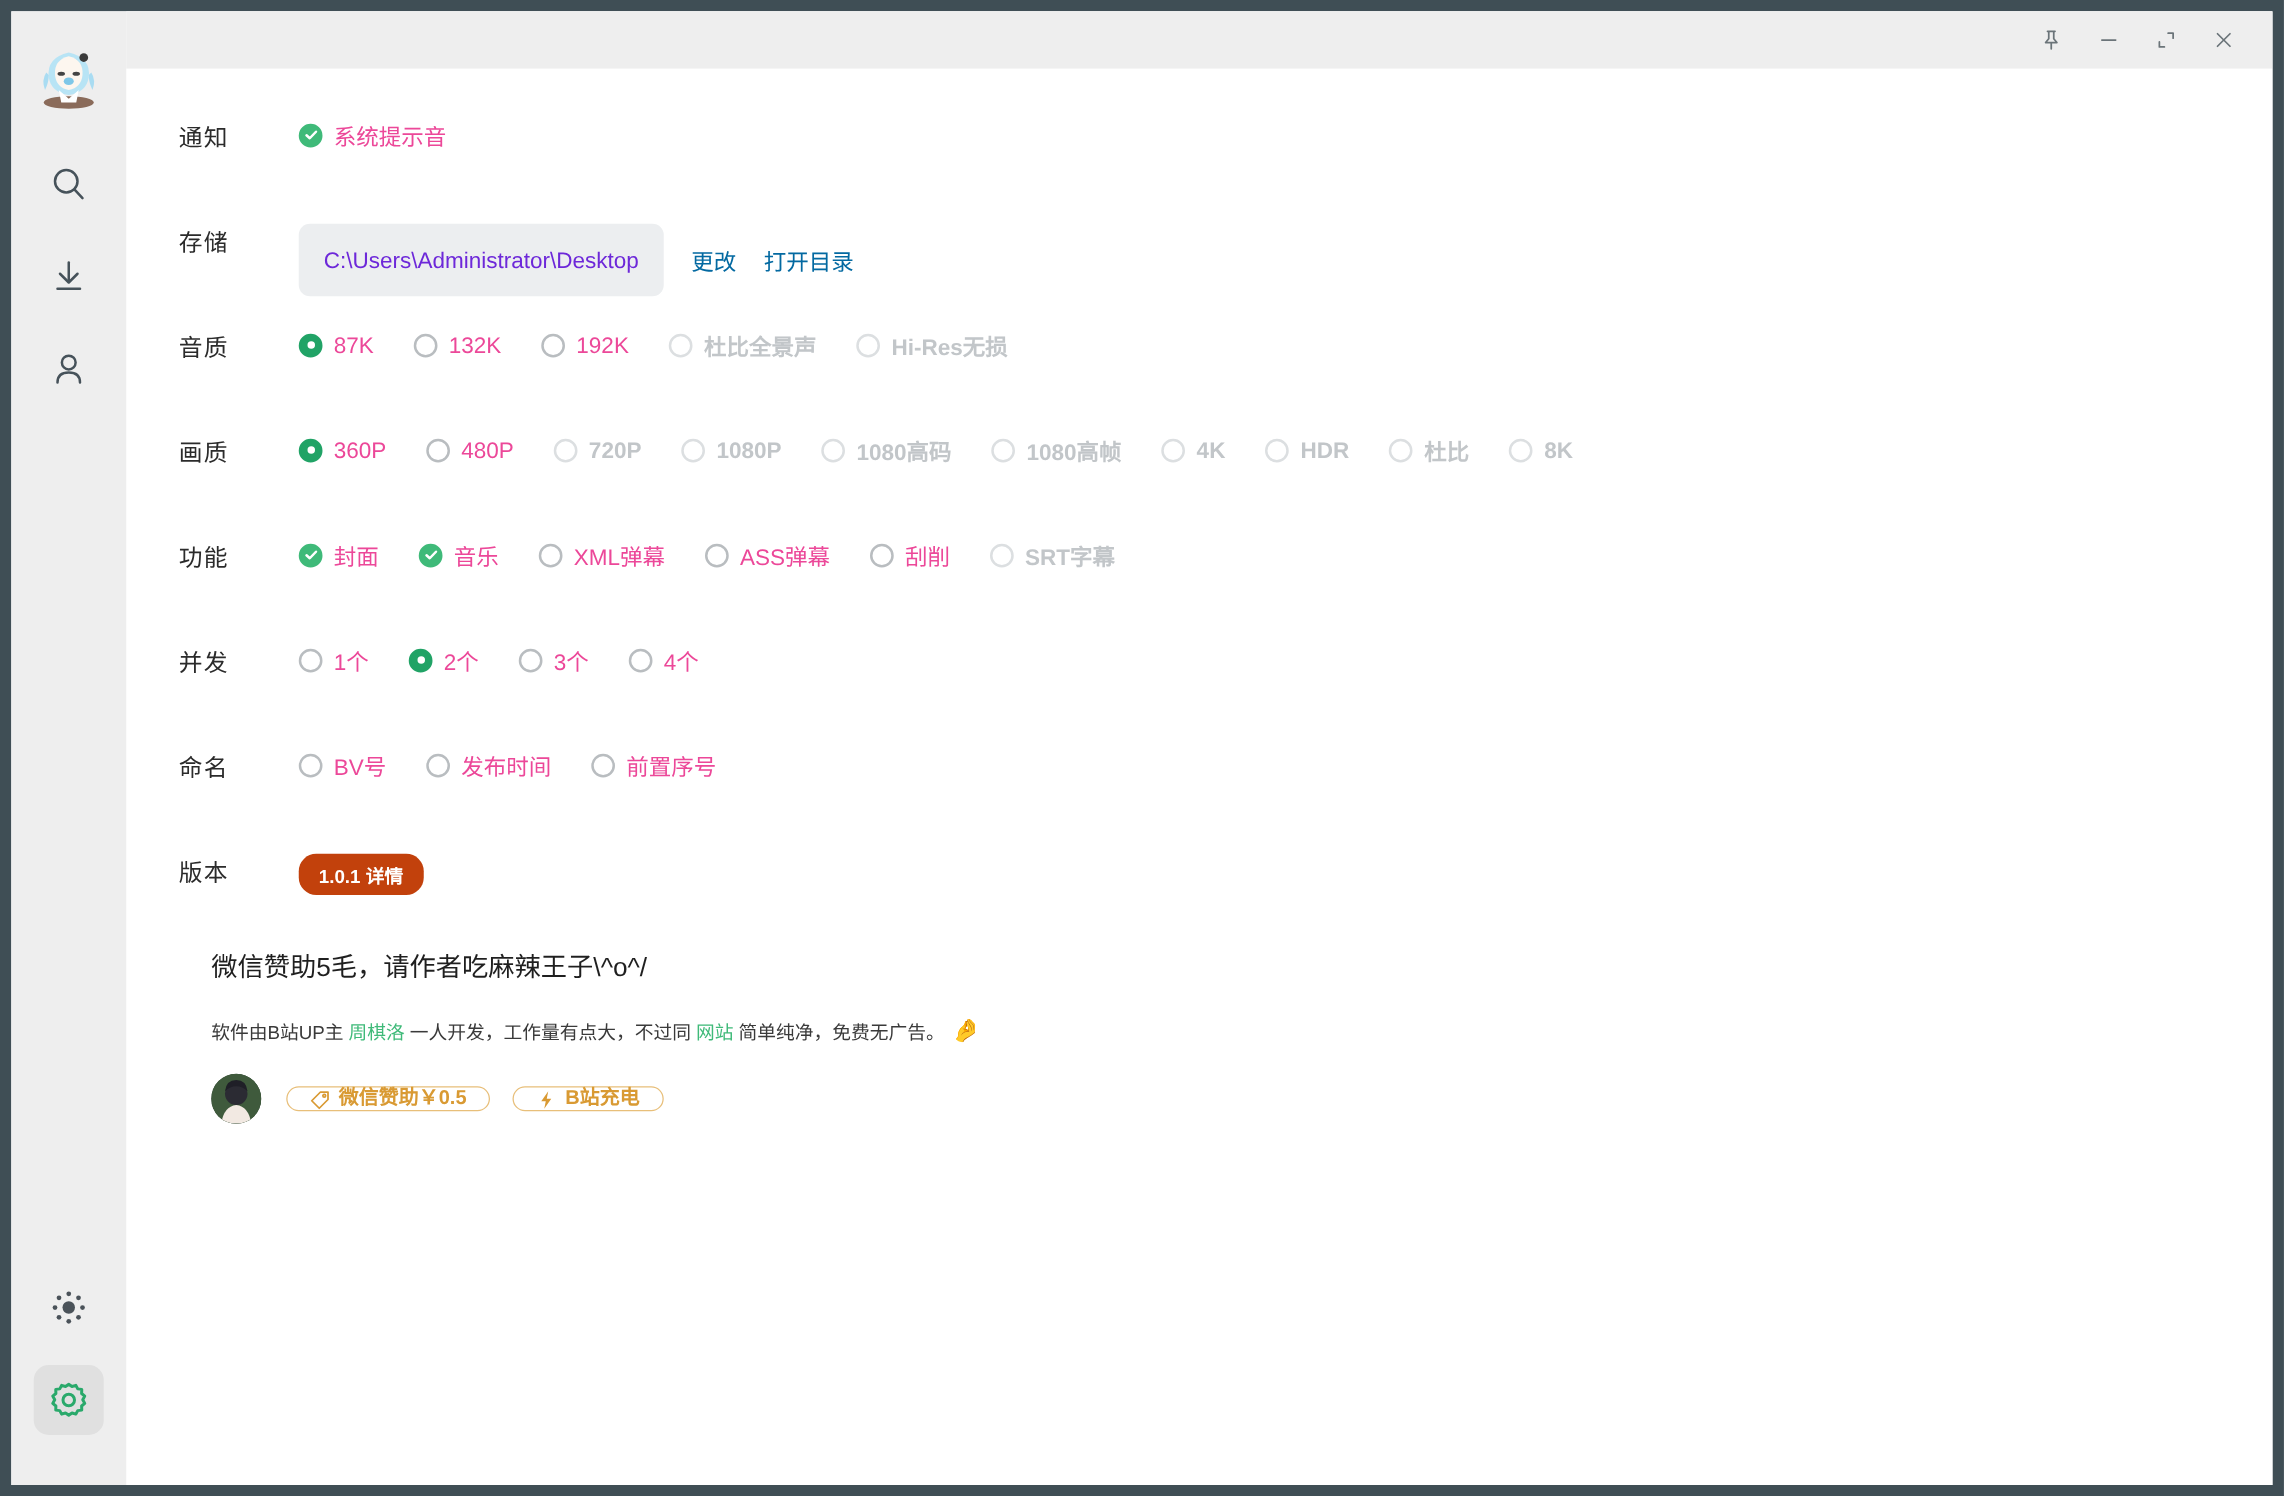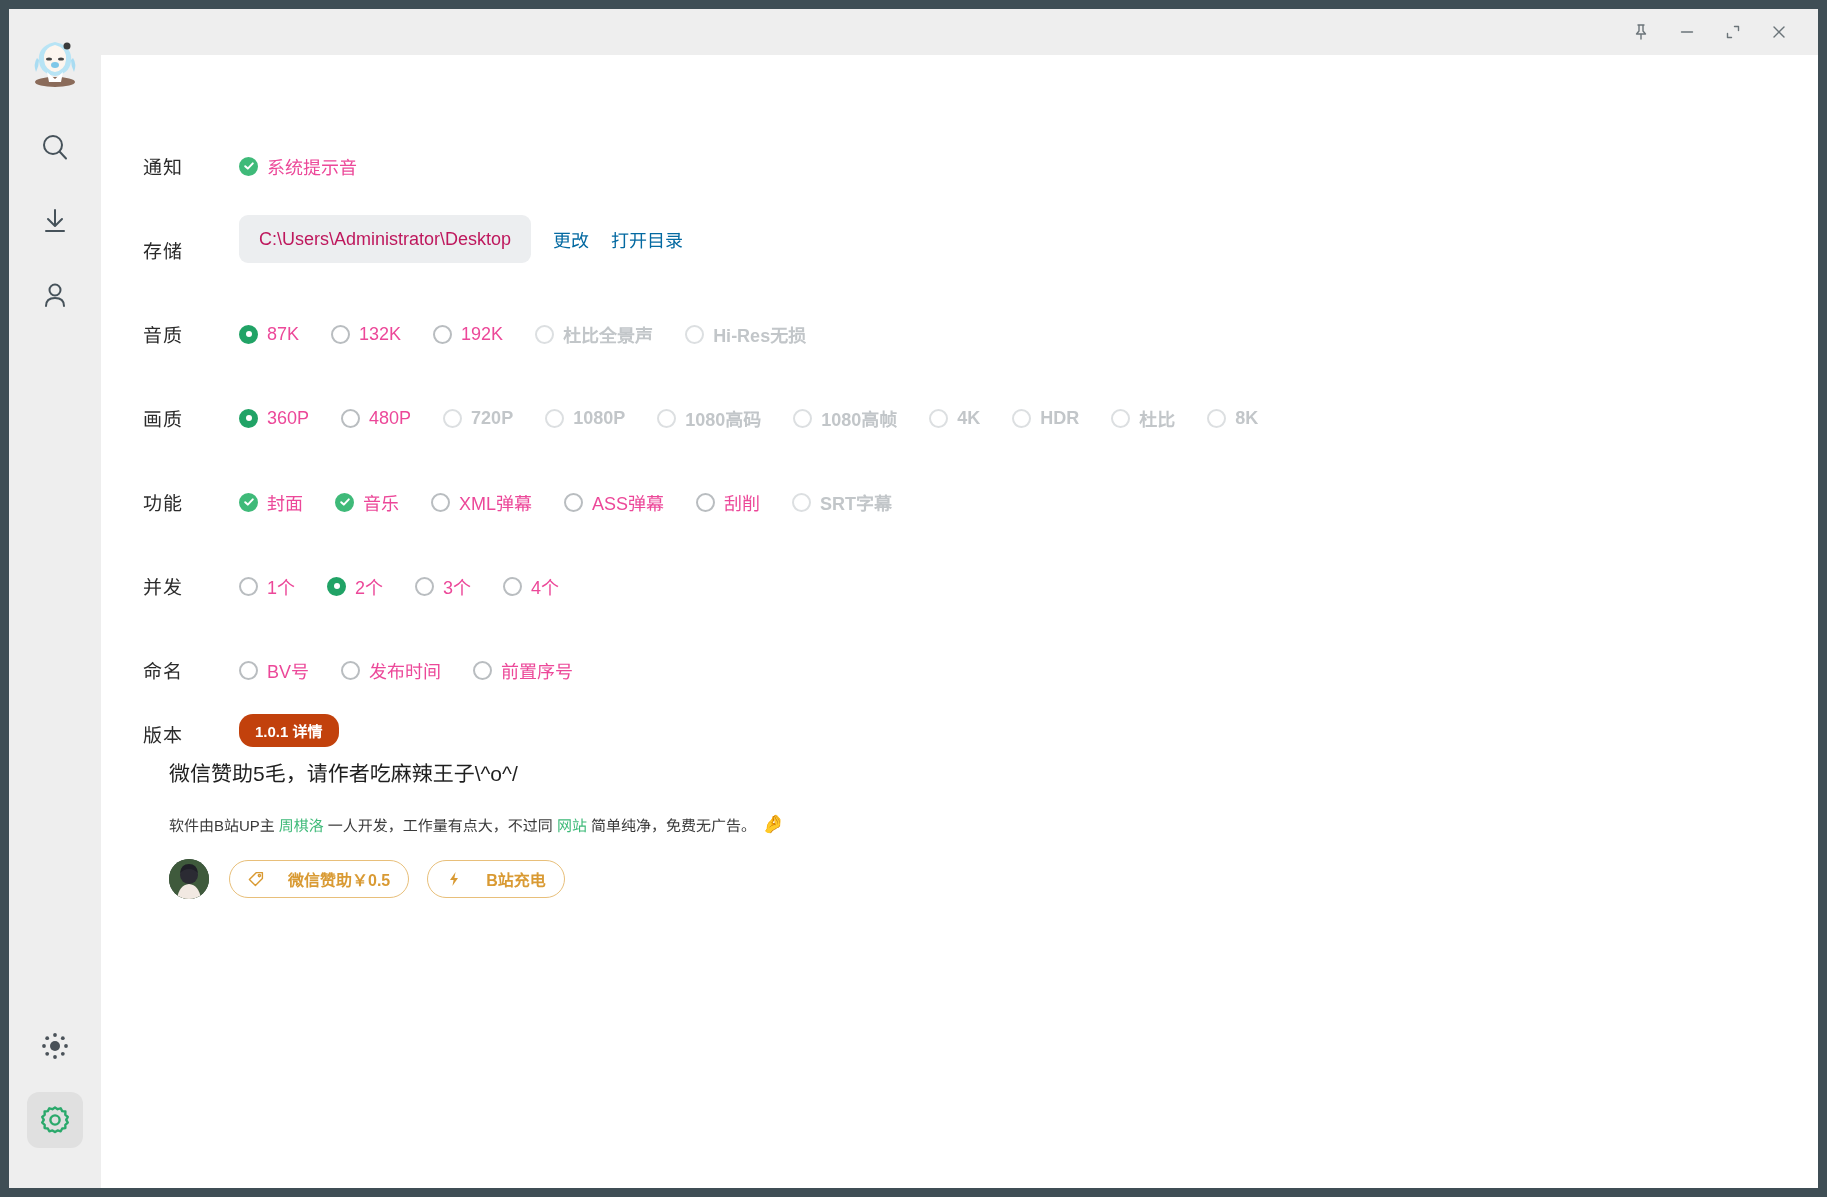--- a/index.html
+++ b/index.html
@@ -78,21 +78,21 @@
   .content {
     flex: 1 1 auto;
     background: #ffffff;
     overflow: hidden;
     padding: 40px 0 0 0;
   }
 
   
   .row {
     display: flex;
-    align-items: flex-end;
+    align-items: flex-start;
     min-height: 84px;
     padding-left: 42px;
   }
   .row-label {
     width: 96px;
     flex: 0 0 96px;
     font-size: 19px;
     color: #2b2b2b;
     font-weight: 500;
     letter-spacing: 1px;
@@ -152,25 +152,25 @@
     background: #3fba79;
   }
   .check.dim { border-color: #dcdfe1; }
   .check svg { display: none; }
   .check.checked svg { display: block; }
 
   
   .path-box {
     background: #eceef0;
     border-radius: 9px;
-    height: 48px;
+    height: 58px;
     display: flex; align-items: center;
     padding: 0 20px;
     font-size: 18px;
-    color: #be185d;
+    color: #6d28d9;
     min-width: 272px;
   }
   .link-green {
     color: #0369a1;
     font-size: 18px;
     margin-left: 22px;
     cursor: pointer;
   }
 
   
@@ -210,29 +210,28 @@
     overflow: hidden;
     margin-right: 20px;
     flex: 0 0 40px;
     background: #2d4230;
   }
   .pill-btn {
     border: 1.5px solid #e8bf7a;
     color: #d99a33;
     background: #ffffff;
     border-radius: 20px;
-    height: 38px;
-    display: flex; align-items: center;
+    height: 20px;
+    display: flex; align-items: flex-end;
     padding: 0 18px;
     font-size: 16px;
     font-weight: bold;
     margin-right: 18px;
     cursor: pointer;
     white-space: nowrap;
-    gap: 17px;
   }
   .pill-btn .pico { margin-right: 7px; display: flex; }
 </style>
 </head>
 <body>
 
 <div class="window">
 
   <div class="sidebar">
 

